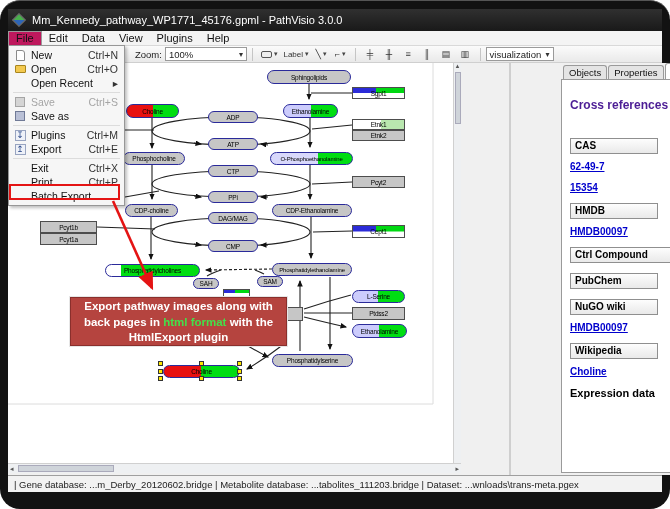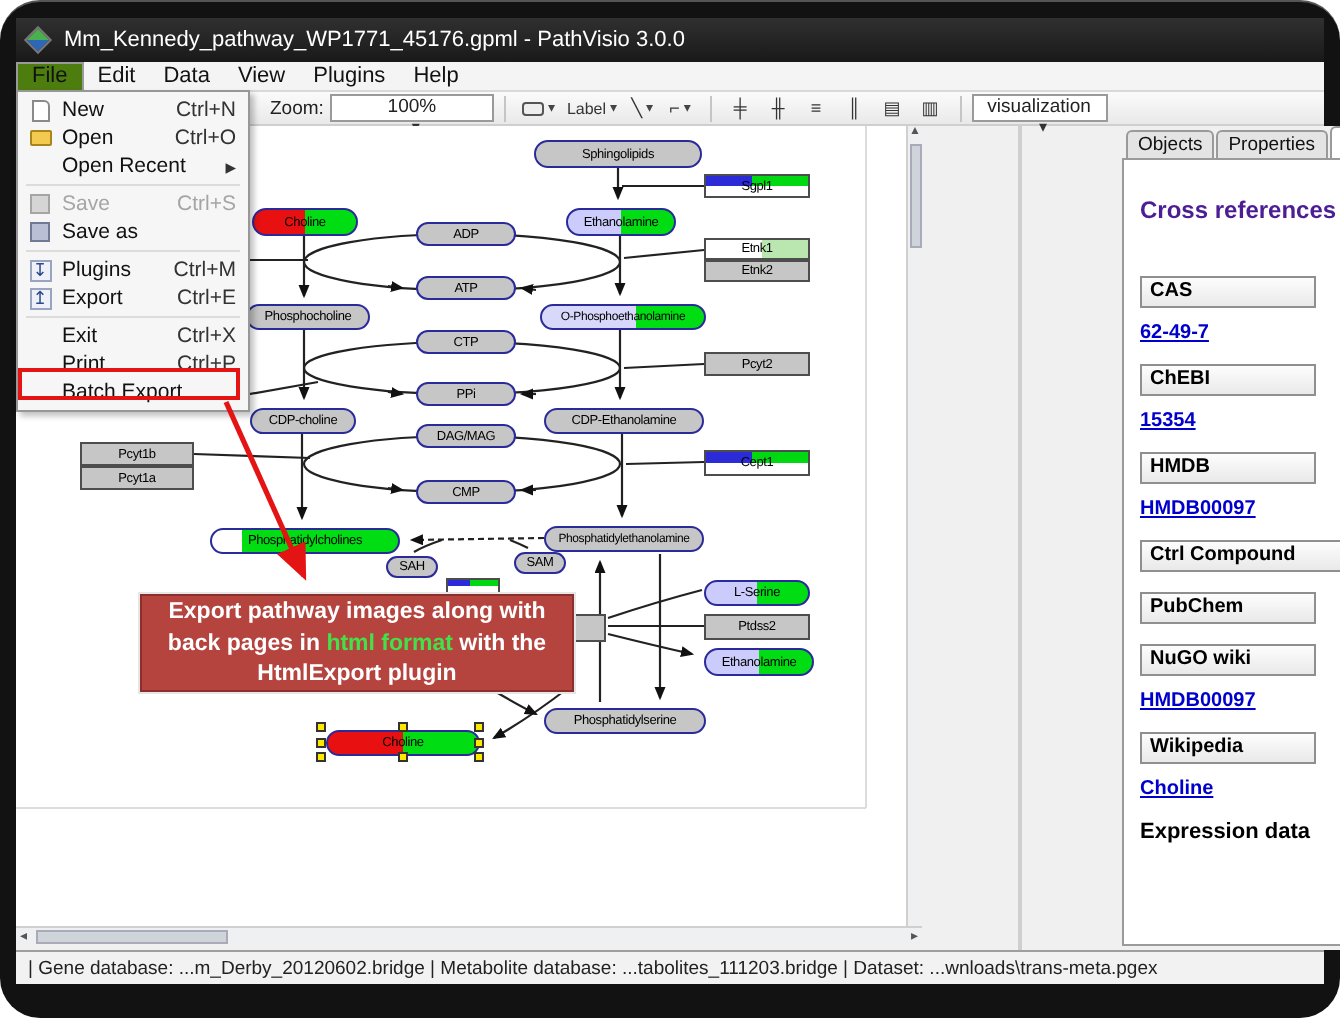--- a/index.html
+++ b/index.html
@@ -8,26 +8,26 @@
   .frame { position:absolute; left:0; top:0; width:670px; height:509px; background:#121212; border-radius:20px; border-top:1px solid #555; overflow:hidden; }
   .app { position:absolute; left:8px; top:8px; width:654px; height:483px; background:#f0f0f0; display:flex; flex-direction:column; }
 
   
   .titlebar { height:22px; background:linear-gradient(#303030,#191919); color:#fff; display:flex; align-items:center; font-size:11px; padding-left:6px; flex:0 0 22px; }
   .logo { width:10px; height:10px; margin-right:8px; background:linear-gradient(135deg,#49b04d 50%,#2e66b8 50%); transform:rotate(45deg); border:1px solid #777; }
 
   
   .menubar { height:15px; background:#f4f4f4; border-bottom:1px solid #d9d9d9; display:flex; align-items:center; font-size:11px; color:#111; flex:0 0 15px; }
   .menubar .m { padding:0 7px; height:15px; line-height:15px; }
-  .menubar .m.pressed { background:#4d7c0f; border:1px solid #9a9a9a; line-height:13px; }
+  .menubar .m.pressed { background:#be185d; border:1px solid #9a9a9a; line-height:13px; }
 
   
   .toolbar { height:17px; background:linear-gradient(#fbfbfb,#e9e9e9); border-bottom:1px solid #cfcfcf; display:flex; align-items:center; font-size:10px; color:#222; flex:0 0 17px; padding-left:127px; }
   .toolbar .lbl { margin-right:3px; font-size:9.5px; }
-  .tsel { background:#fff; border:1px solid #9a9a9a; height:14px; display:flex; align-items:center; justify-content:space-between; font-size:9.5px; padding:0 3px;flex-direction:column; }
+  .tsel { background:#fff; border:1px solid #9a9a9a; height:14px; display:flex; align-items:center; justify-content:space-between; font-size:9.5px; padding:0 3px; }
   .tsel .car { font-size:8px; color:#333; margin-left:4px; }
   .tsep { width:1px; height:13px; background:#c5c5c5; margin:0 5px; }
   .tbtn { height:14px; min-width:17px; display:flex; align-items:center; justify-content:center; font-size:9px; color:#333; margin:0 1px; padding:0 2px; }
   .tbtn .car { font-size:7px; margin-left:2px; color:#444; }
   .genebox-glyph { width:11px; height:7px; border:1px solid #555; border-radius:2px; background:#eee; }
 
   
   .mainrow { display:flex; flex:1 1 auto;gap:48px; }
   .leftcol { display:flex; flex-direction:column; width:453px; }
   .canvas { position:relative; width:453px; height:400px; background:#fff; overflow:hidden; }
@@ -270,21 +270,20 @@
           <div class="tab">Legend</div>
         </div>
         <div class="rcontent">
           <div class="xref-heading">Cross references</div>
 
           <div class="xsec">
             <div class="xhead">CAS</div>
             <div class="xval link">62-49-7</div>
           </div>
           <div class="xsec">
-            <div class="xhead">ChEBI</div>
             <div class="xval link">15354</div>
           </div>
           <div class="xsec">
             <div class="xhead">HMDB</div>
             <div class="xval link">HMDB00097</div>
           </div>
           <div class="xsec">
             <div class="xhead wide">Ctrl Compound</div>
           </div>
           <div class="xsec">

